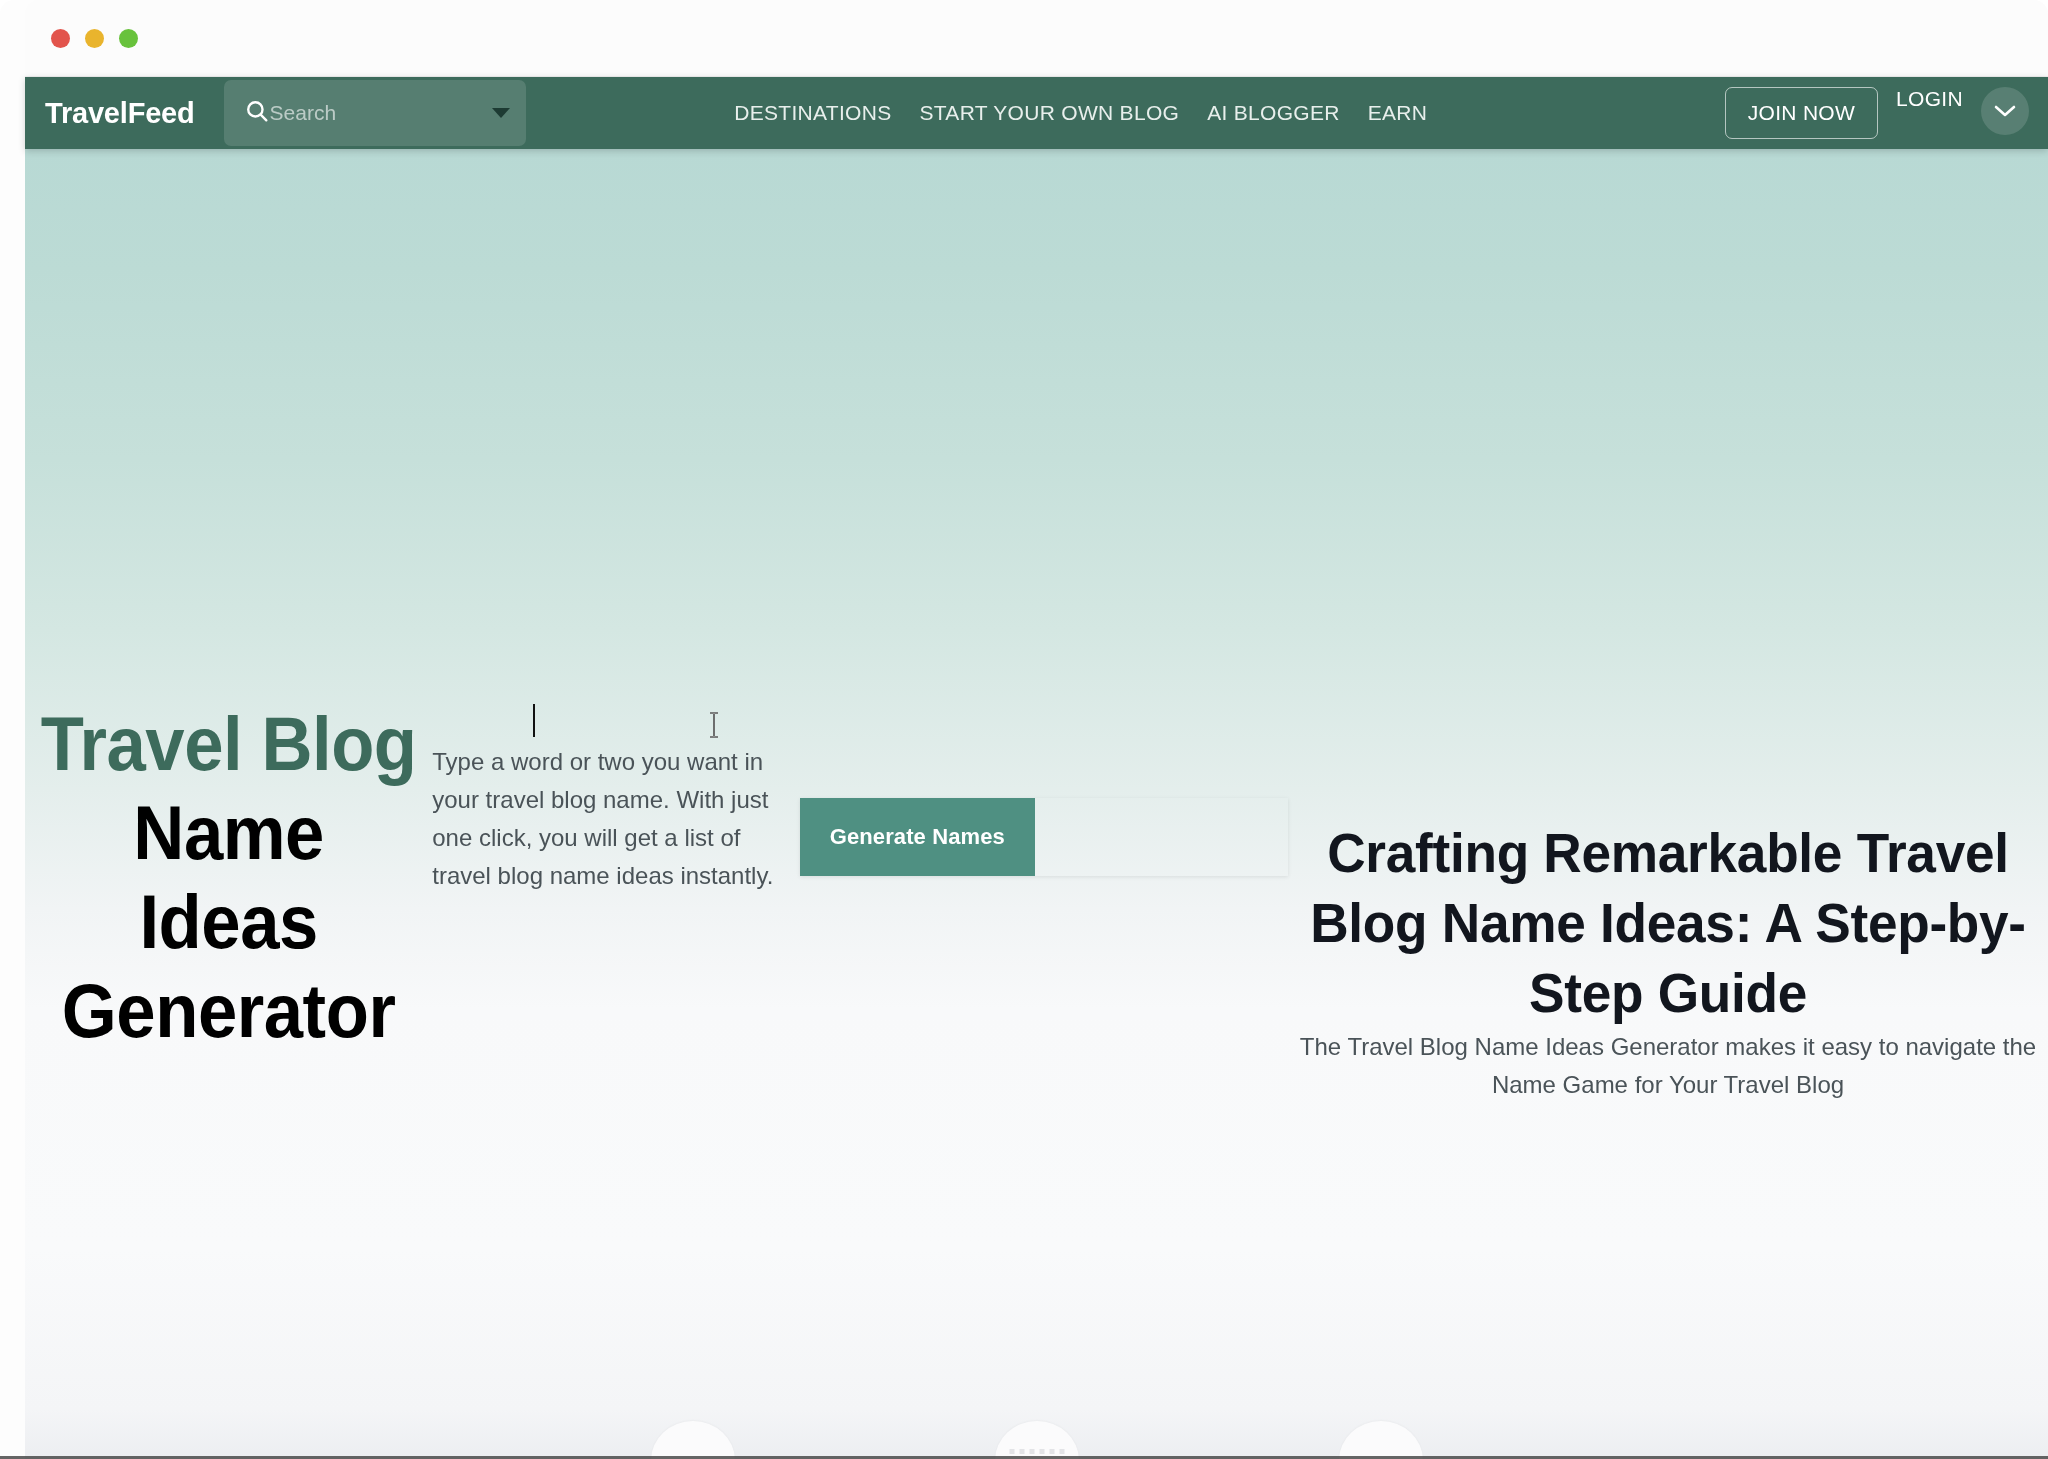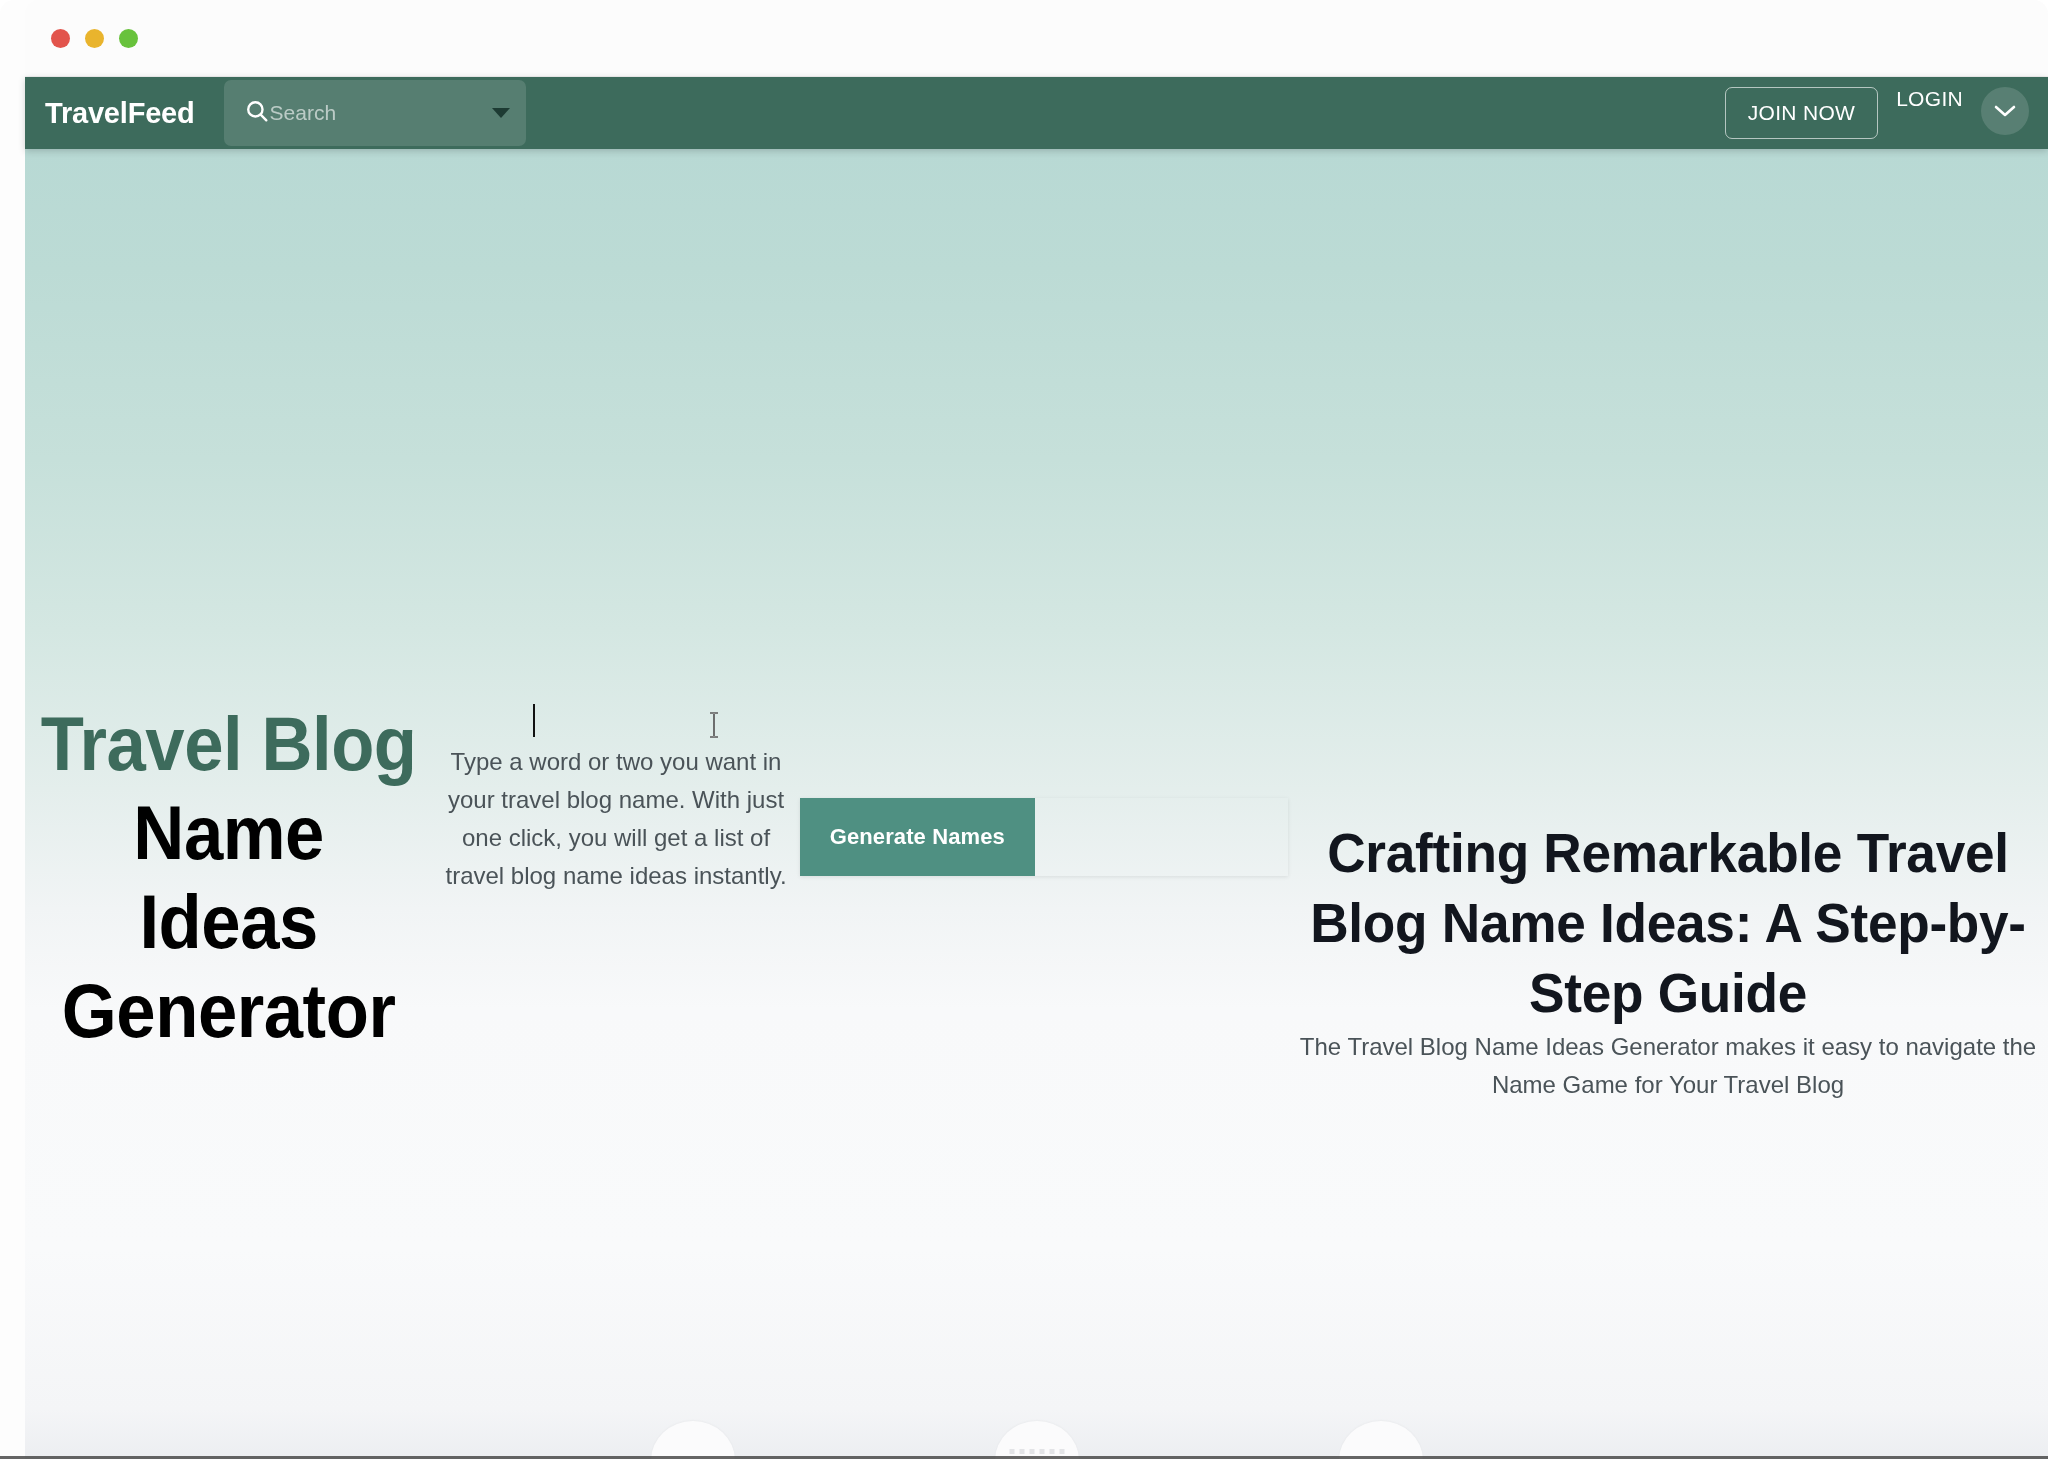--- a/index.html
+++ b/index.html
@@ -162,21 +162,21 @@
     color: #000000;
     font-family: "Liberation Sans Narrow", "Liberation Sans", sans-serif;
     transform: scaleX(0.93);
     letter-spacing: -0.5px;
   }
   .hero-title .accent { color: #3d6b5c; }
 
   .hero-sub {
     margin-top: 30px;
     width: 740px;
-    text-align: center;
+    text-align: left;
     font-size: 24px;
     line-height: 38px;
     color: #4a5358;
   }
 
   .generator-bar {
     margin-top: 66px;
     display: flex;
     width: 983px;
     height: 78px;
@@ -308,20 +308,26 @@
       <span class="search-icon">
         <svg width="26" height="26" viewBox="0 0 24 24" fill="none" stroke="#ffffff" stroke-width="2.2" stroke-linecap="round">
           <circle cx="10.5" cy="10.5" r="6.6"></circle>
           <line x1="15.4" y1="15.4" x2="20.6" y2="20.6"></line>
         </svg>
       </span>
       <span class="search-placeholder">Search</span>
       <span class="caret-down-small"></span>
     </div>
 
+    <div class="nav-links">
+      <span class="nav-link">DESTINATIONS</span>
+      <span class="nav-link">START YOUR OWN BLOG</span>
+      <span class="nav-link">AI BLOGGER</span>
+      <span class="nav-link">EARN</span>
+    </div>
 
     <div class="nav-right">
       <button class="btn-join">JOIN NOW</button>
       <span class="btn-login">LOGIN</span>
       <span class="avatar-menu">
         <svg width="22" height="14" viewBox="0 0 22 14" fill="none" stroke="#ffffff" stroke-width="2.6" stroke-linecap="round" stroke-linejoin="round">
           <polyline points="2,3 11,11 20,3"></polyline>
         </svg>
       </span>
     </div>

